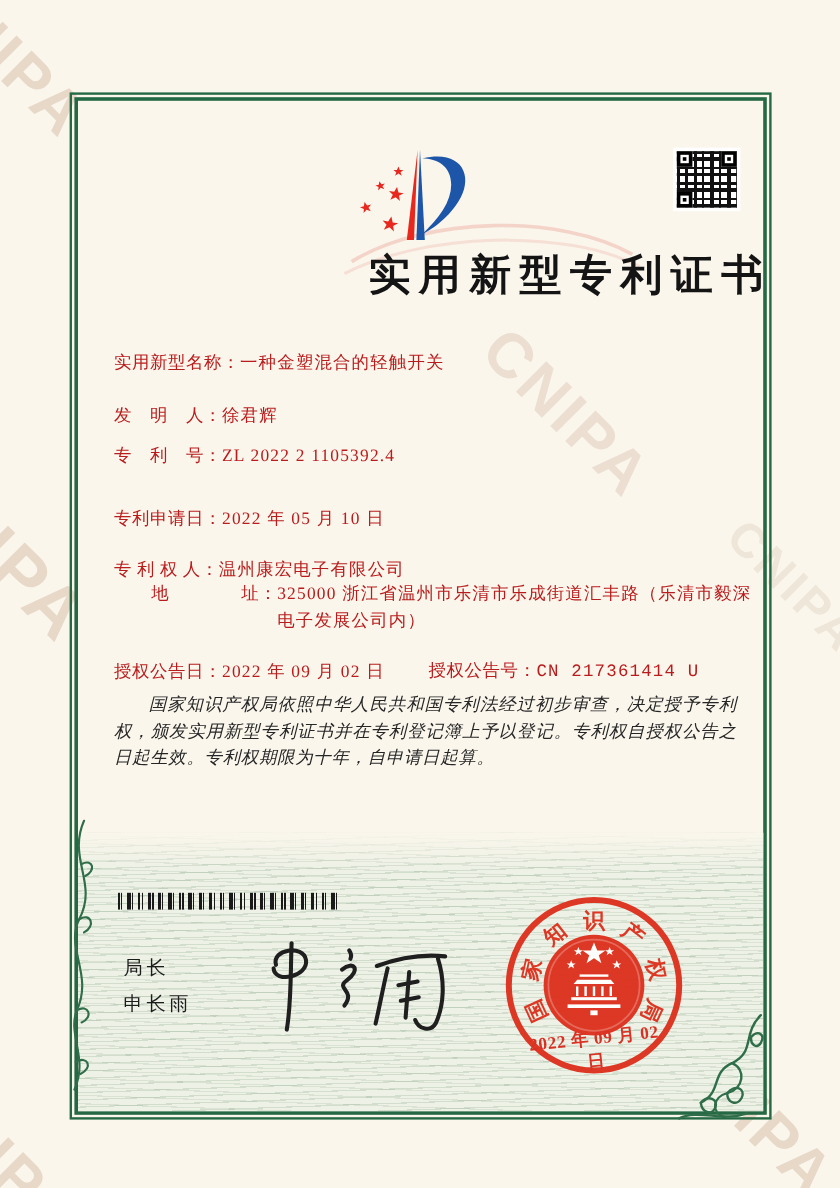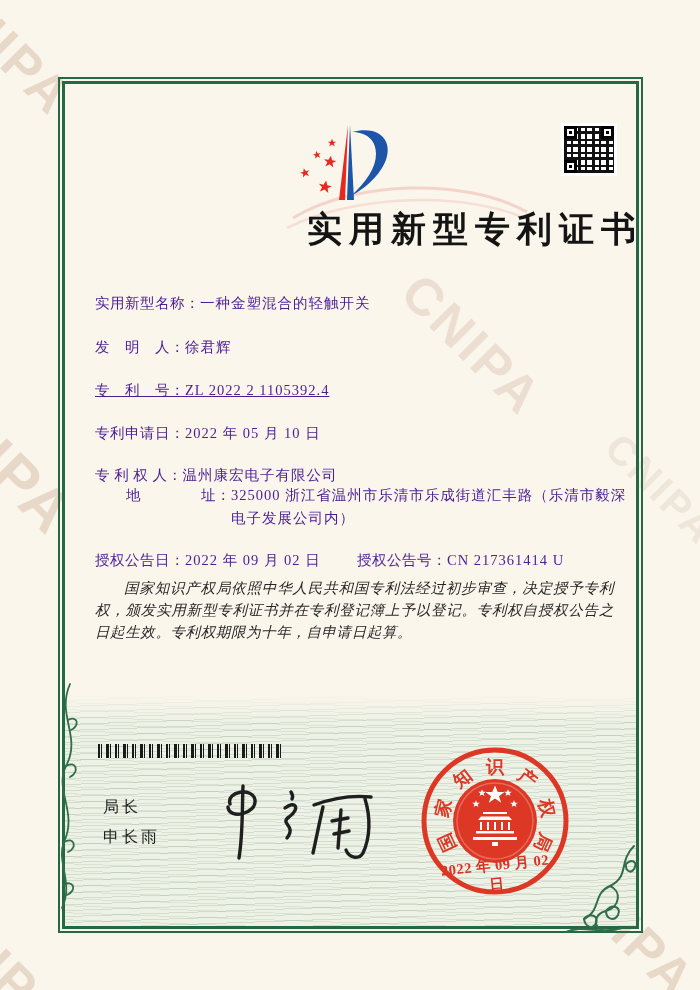--- a/index.html
+++ b/index.html
@@ -53,31 +53,31 @@
       repeating-linear-gradient(90deg,#111 0 3px,rgba(255,255,255,.9) 3px 7px,#111 7px 9px,rgba(255,255,255,0) 9px 14px);
   }
   .finder{position:absolute;width:13px;height:13px;border:3px solid #000;background:#fff;box-sizing:border-box;}
   .finder::after{content:'';position:absolute;inset:2px;background:#000;}
   .f1{left:3px;top:3px;}.f2{right:3px;top:3px;}.f3{left:3px;bottom:3px;}
   .title{
     position:absolute;left:58px;top:206px;width:585px;text-align:right;z-index:2;
     font-size:35px;font-weight:700;letter-spacing:7px;color:#141414;
   }
   
-  .row{position:absolute;left:95px;width:525px;font-size:14.5px;line-height:23px;color:#4c1d95;z-index:2;letter-spacing:.5px;}
+  .row{position:absolute;left:95px;width:525px;font-size:14.5px;line-height:23px;color:#b91c1c;z-index:2;letter-spacing:.5px;}
   .row .val{letter-spacing:1px;}
   .row-name{top:292px;}
   .row-inventor{top:336px;}
-  .row-patentno{top:379px;text-decoration:underline;}
+  .row-patentno{top:369px;}
   .row-filing{top:422px;}
   .row-patentee{top:464px;}
   .row-address{top:484px;margin-left:31px;}
   .row-address .val{display:inline-block;width:408px;vertical-align:top;}
   .row-grant{top:549px;}
-  .pair2{position:absolute;left:262px;top:0;}
+  .pair2{position:absolute;left:262px;top:0;font-family:Liberation Mono, monospace;}
   
   .body-text{
     position:absolute;left:95px;top:578px;width:519px;z-index:2;
     font-size:14.5px;line-height:21.8px;font-style:italic;color:#262626;
     text-align:justify;letter-spacing:.6px;
   }
   .body-text p{margin:0;text-indent:2em;}
   
   .barcode{
     position:absolute;left:98px;top:744px;width:184px;height:14px;z-index:2;

